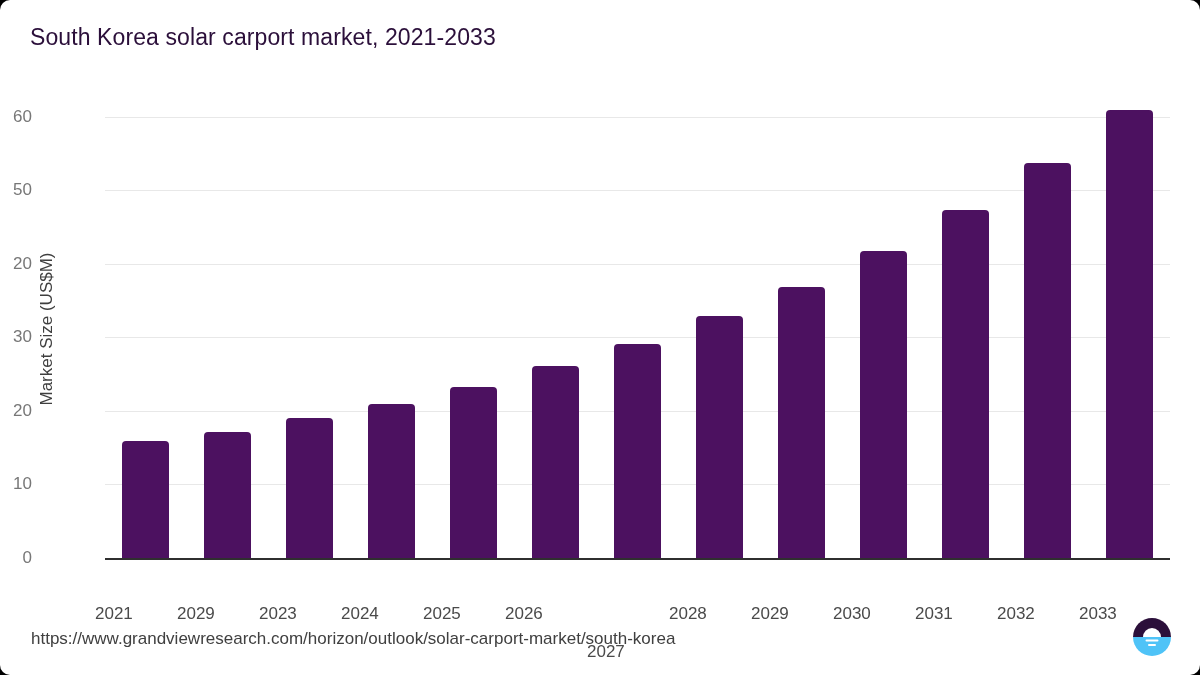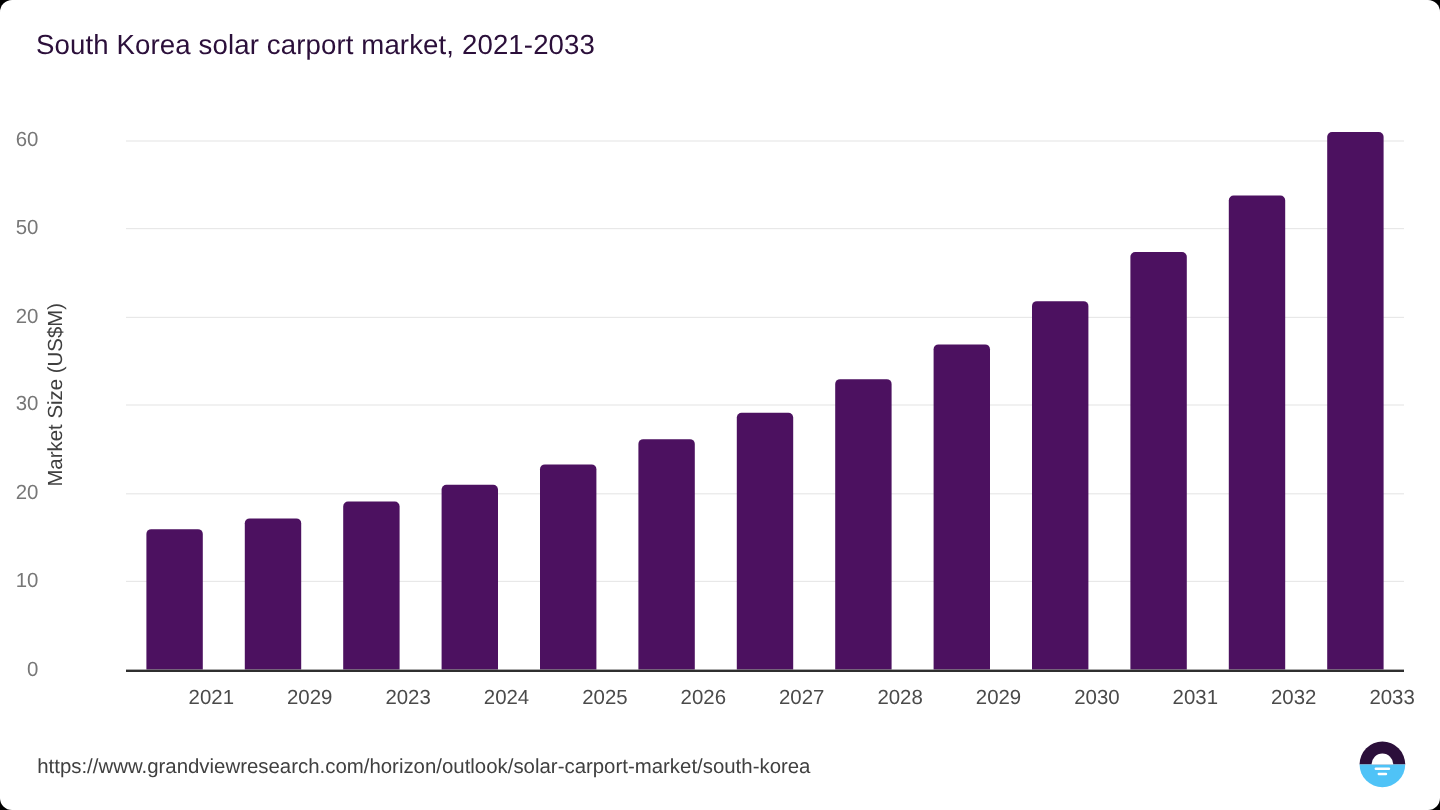--- a/index.html
+++ b/index.html
@@ -96,23 +96,23 @@
   .bar {
     position: absolute;
     bottom: 0;
     width: 47px;
     background: #4c1160;
     border-top-left-radius: 4px;
     border-top-right-radius: 4px;
   }
   .xtick {
     position: absolute;
-    top: 572px;
+    top: 604px;
     width: 100px;
-    text-align: right;
+    text-align: left;
     font-size: 17px;
     color: #4a4a4a;
   }
 
   
   .source-url {
     position: absolute;
     left: 31px;
     top: 629px;
     font-size: 17px;
@@ -199,21 +199,21 @@
     <div class="axis-line"></div>
   </div>
 
   <div id="xticks">
       <div class="xtick" style="left: 95px;">2021</div>
       <div class="xtick" style="left: 177px;">2029</div>
       <div class="xtick" style="left: 259px;">2023</div>
       <div class="xtick" style="left: 341px;">2024</div>
       <div class="xtick" style="left: 423px;">2025</div>
       <div class="xtick" style="left: 505px;">2026</div>
-      <div class="xtick" style="left: 587px;">2027</div>
+      <div class="xtick" style="left: 587px; margin-top: 38px;">2027</div>
       <div class="xtick" style="left: 669px;">2028</div>
       <div class="xtick" style="left: 751px;">2029</div>
       <div class="xtick" style="left: 833px;">2030</div>
       <div class="xtick" style="left: 915px;">2031</div>
       <div class="xtick" style="left: 997px;">2032</div>
       <div class="xtick" style="left: 1079px;">2033</div>
     </div>
 
   <div class="source-url">https://www.grandviewresearch.com/horizon/outlook/solar-carport-market/south-korea</div>
 

